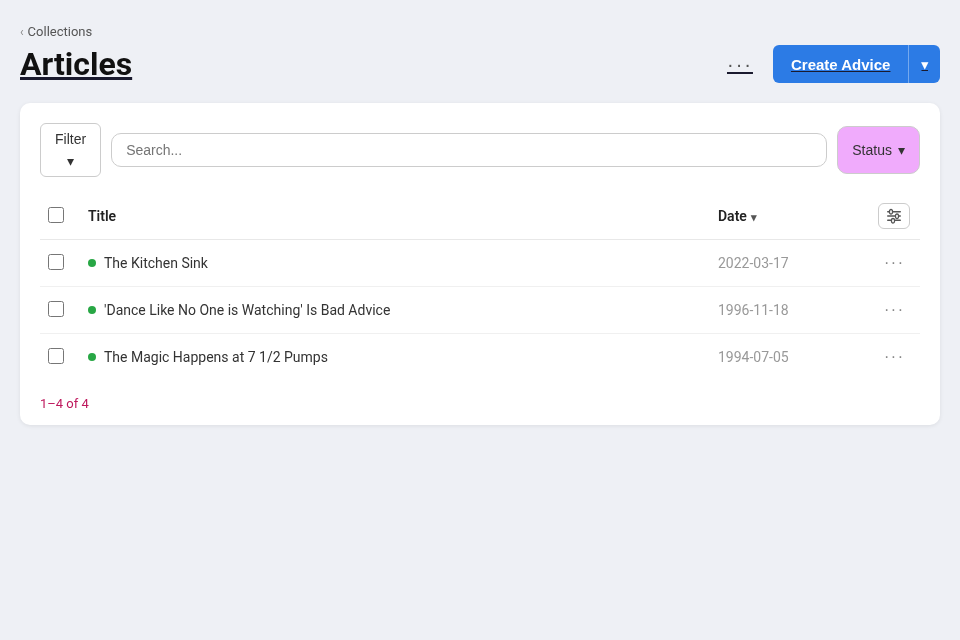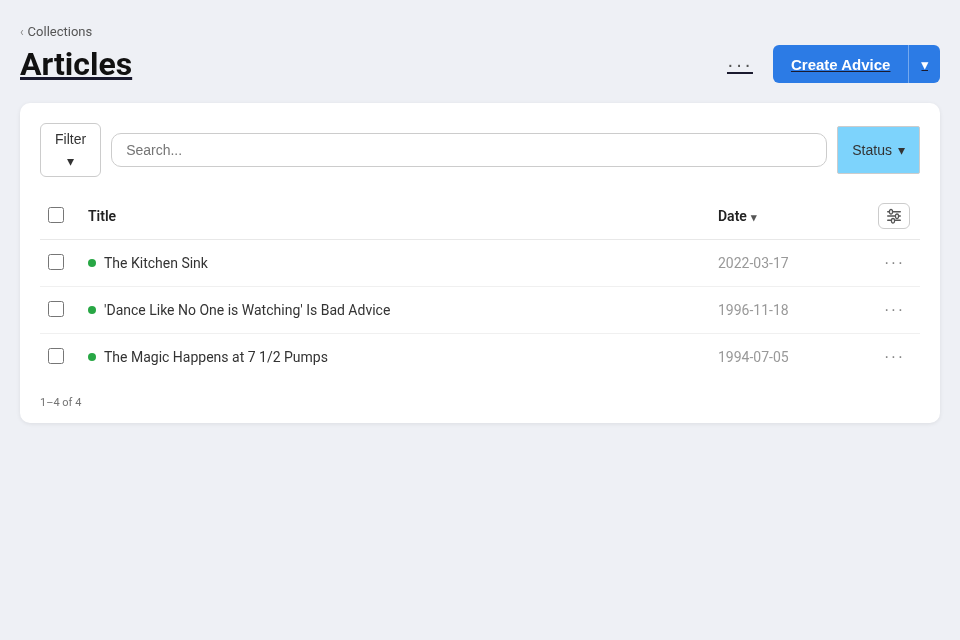--- a/index.html
+++ b/index.html
@@ -130,22 +130,22 @@
       font-size: 14px;
       color: #333;
       outline: none;
     }
 
     .status-btn {
       display: flex;
       align-items: center;
       gap: 6px;
       border: 1.5px solid #ccc;
-      background: #7dd3fc;
-      border-radius: 2px;
+      background: #f0abfc;
+      border-radius: 10px;
       padding: 15px 14px;
       font-size: 14px;
       font-weight: 500;
       cursor: pointer;
       color: #333;
       white-space: nowrap;
     }
 
     table {
       width: 100%;
@@ -255,22 +255,22 @@
       cursor: pointer;
       color: #888;
       font-size: 16px;
       letter-spacing: 1.5px;
       padding: 2px 6px;
       border-radius: 4px;
     }
 
     .pagination {
       padding: 16px 0 14px 0;
-      font-size: 11px;
-      color: #737373;
+      font-size: 13px;
+      color: #be185d;
     }
   </style>
 </head>
 <body>
 
 <div class="page-wrapper">
 
   <div class="breadcrumb">
     <span class="breadcrumb-chevron">‹</span>
     <a class="breadcrumb-link">Collections</a>

